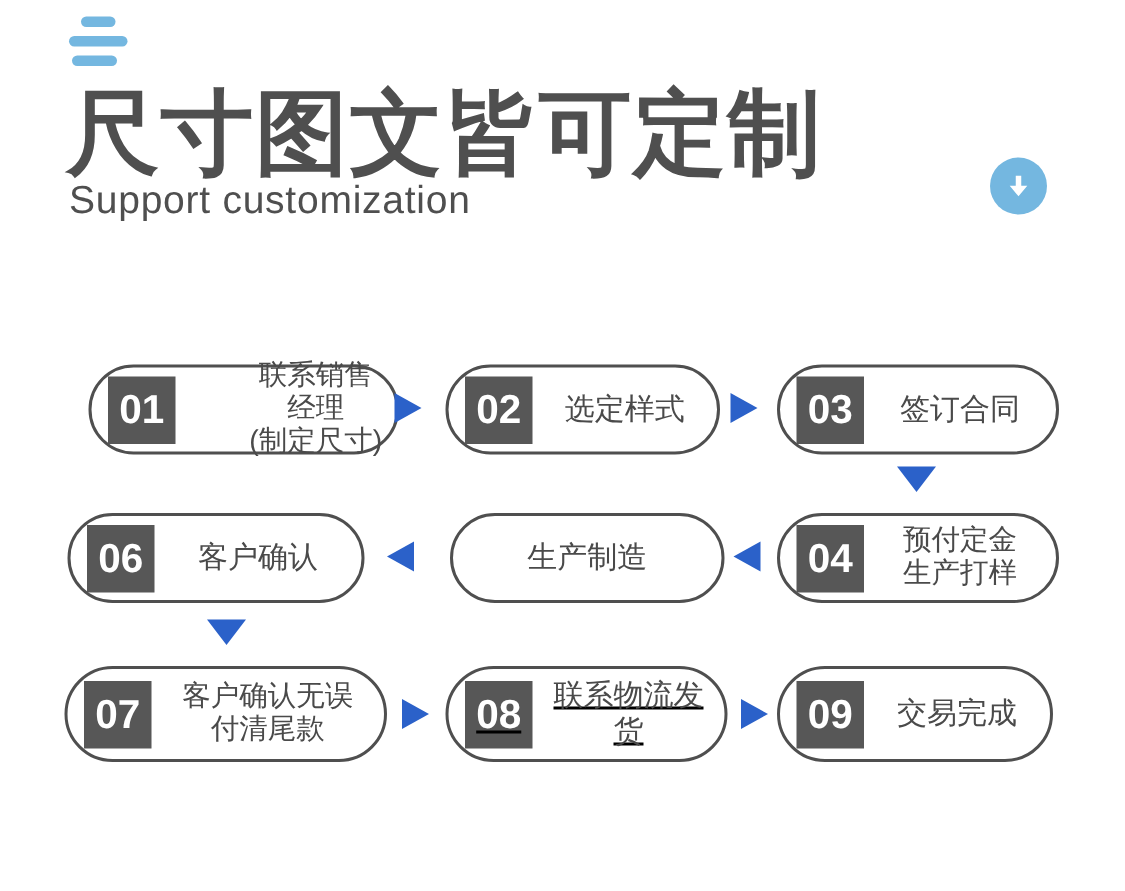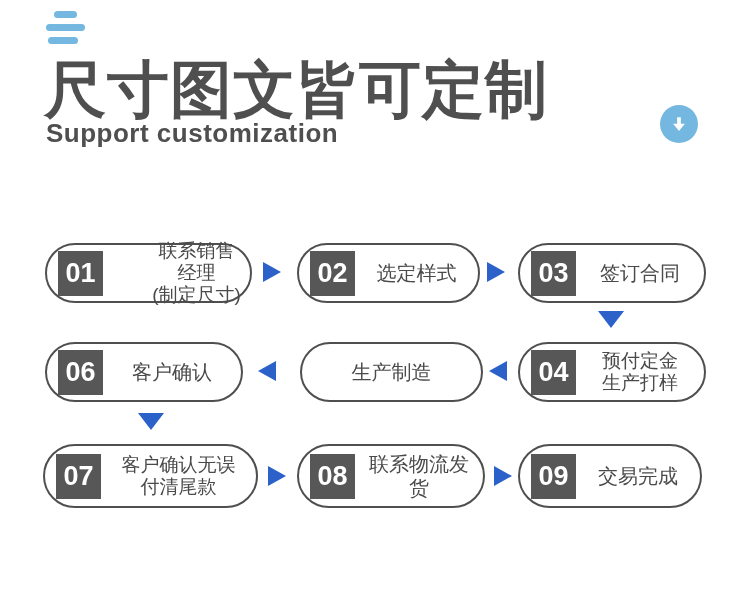--- a/index.html
+++ b/index.html
@@ -16,21 +16,21 @@
   .hamburger .b2 { width:39px; margin-left:0; }
   .hamburger .b3 { width:30px; margin-left:2px; }
 
   .title {
     position:absolute; left:44px; top:56px; width:560px;
     font-size:62px; font-weight:bold; color:#4f4f4f; letter-spacing:1px;
     line-height:1.1; white-space:nowrap;
   }
   .subtitle {
     position:absolute; left:46px; top:118px;
-    font-size:26px; font-weight:bold; color:#4f4f4f; letter-spacing:0.5px;
+    font-size:26px; font-weight:normal; color:#4f4f4f; letter-spacing:0.5px;
   }
   .scroll-circle {
     position:absolute; left:660px; top:105px; width:38px; height:38px;
     border-radius:50%; background:#74b7e0;
     display:flex; align-items:center; justify-content:center;
   }
   .scroll-circle svg { display:block; }
 
   
   .step {
@@ -71,21 +71,21 @@
 
   <div class="title">尺寸图文皆可定制</div>
   <div class="subtitle">Support customization</div>
 
   <div class="scroll-circle">
     <svg width="22" height="22" viewBox="0 0 24 24">
       <path d="M10 4.5h4v7.3h4.4L12 19.5 5.6 11.8H10z" fill="#ffffff"></path>
     </svg>
   </div>
 
-  <div class="step" style="left:45px; top:243px; width:207px;gap:40px;">
+  <div class="step" style="left:59px; top:243px; width:207px;gap:40px;">
     <div class="badge">01</div>
     <div class="step-text two">
       <div class="line1">联系销售经理</div>
       <div class="line2">(制定尺寸)</div>
     </div>
   </div>
   <div class="arr arr-right" style="left:263px; top:262px;"></div>
 
   <div class="step" style="left:297px; top:243px; width:183px;">
     <div class="badge">02</div>
@@ -135,21 +135,21 @@
 
   <div class="step tall" style="left:43px; top:444px; width:215px;">
     <div class="badge">07</div>
     <div class="step-text two">
       <div class="line1">客户确认无误</div>
       <div class="line2">付清尾款</div>
     </div>
   </div>
   <div class="arr arr-right" style="left:268px; top:466px;"></div>
 
-  <div class="step tall" style="left:297px; top:444px; width:188px;">
+  <div class="step tall" style="left:297px; top:444px; width:188px;text-decoration:underline;">
     <div class="badge">08</div>
     <div class="step-text">
       <div class="line1">联系物流发货</div>
 
     </div>
   </div>
   <div class="arr arr-right" style="left:494px; top:466px;"></div>
 
   <div class="step tall" style="left:518px; top:444px; width:184px;">
     <div class="badge">09</div>

